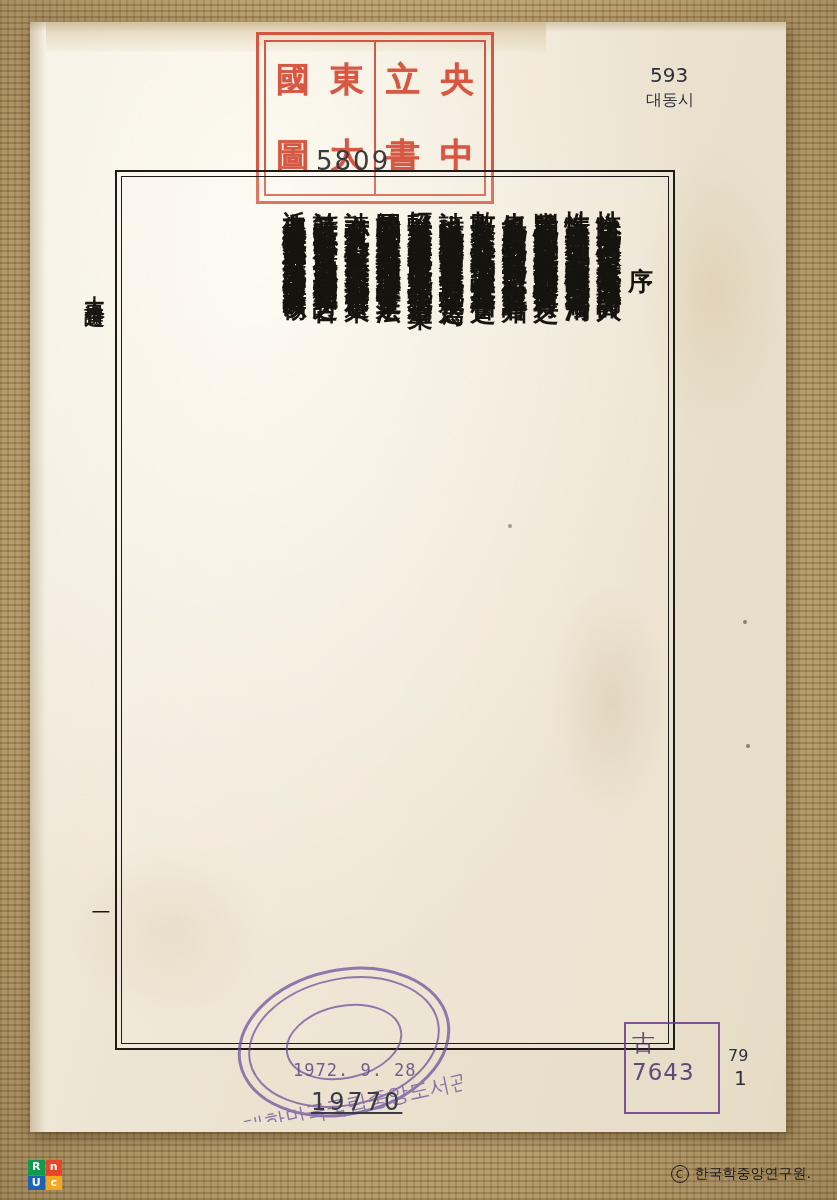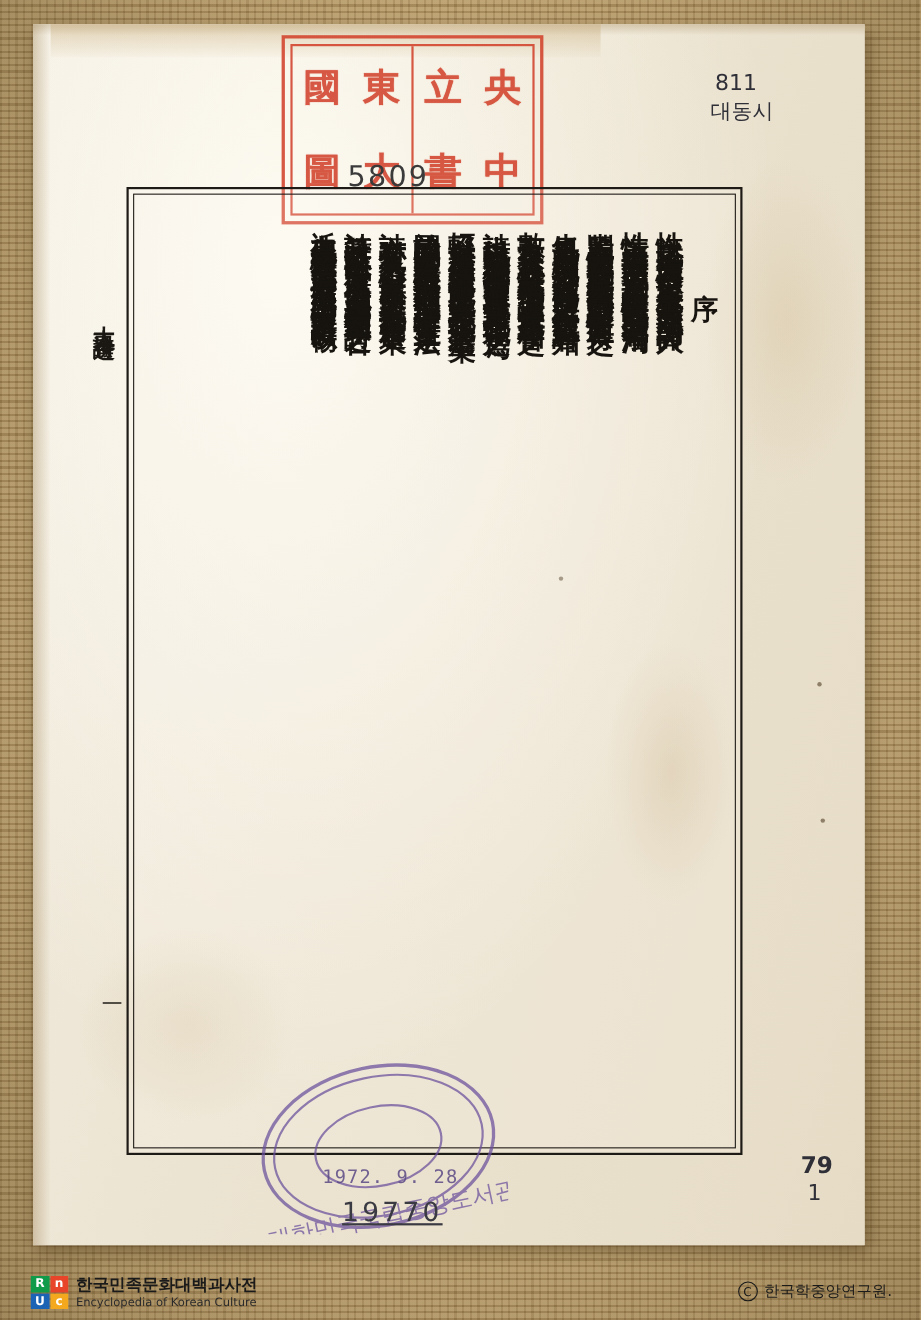--- a/index.html
+++ b/index.html
@@ -134,21 +134,21 @@
   
   .hand-top {
     position: absolute;
     left: 620px;
     top: 40px;
     color: #2f2f38;
     font-family: "DejaVu Sans", sans-serif;
     line-height: 1.35;
   }
   .hand-top .l1 { font-size: 20px; }
-  .hand-top .l2 { font-size: 19px; margin-left: -4px; }
+  .hand-top .l2 { font-size: 16px; margin-left: -4px; }
 
   
   .frame {
     position: absolute;
     left: 85px;
     top: 148px;
     width: 560px;
     height: 880px;
     border: 2px solid #1e1b16;
     padding: 4px;
@@ -262,21 +262,21 @@
     letter-spacing: 1px;
   }
   .hand-bottom {
     position: absolute;
     left: 698px;
     top: 1024px;
     color: #2f2f38;
     font-family: "DejaVu Sans", sans-serif;
     line-height: 1.25;
   }
-  .hand-bottom .b1 { font-size: 21px; font-weight: bold; }
+  .hand-bottom .b1 { font-size: 16px; }
   .hand-bottom .b2 { font-size: 20px; margin-left: 6px; }
 
   
   .footer {
     position: absolute;
     left: 0; right: 0; bottom: 0;
     height: 58px;
   }
   .footer-left {
     position: absolute;
@@ -370,21 +370,21 @@
         <div class="glyph">立</div>
         <div class="glyph">央</div>
         <div class="glyph">書</div>
         <div class="glyph">中</div>
       </div>
     </div>
   </div>
   <div class="seal-number">5809</div>
 
   <div class="hand-top">
-    <div class="l1">811</div>
+    <div class="l1">593</div>
     <div class="l2">대동시</div>
   </div>
 
   <div class="runtitle">
     <span>大東詩選</span><span class="small">序</span>
   </div>
   <div class="pagenum">一</div>
 
   <div class="frame">
     <div class="frame-inner">
@@ -409,36 +409,35 @@
         <ellipse cx="118" cy="80" rx="106" ry="72" fill="none" stroke="#6a4f9c" stroke-width="3"></ellipse>
         <ellipse cx="118" cy="80" rx="96" ry="63" fill="none" stroke="#6a4f9c" stroke-width="2"></ellipse>
         <ellipse cx="118" cy="80" rx="58" ry="36" fill="none" stroke="#6a4f9c" stroke-width="2"></ellipse>
         <text x="118" y="150" font-family="DejaVu Sans, sans-serif" font-size="21" fill="#6a4f9c" text-anchor="middle">대한민국국립중앙도서관</text>
       </g>
     </svg>
   </div>
   <div class="stamp-date">1972. 9. 28</div>
   <div class="accession">19770</div>
 
+  <div class="callbox">
+    <div class="cb-text">古7643</div>
+  </div>
   <div class="hand-bottom">
     <div class="b1">79</div>
     <div class="b2">1</div>
   </div>
 </div>
 
 <div class="footer">
   <div class="footer-left">
     <div class="logo">
       <span class="lg1">R</span>
       <span class="lg2">n</span>
       <span class="lg3">U</span>
       <span class="lg4">c</span>
     </div>
-    <div>
-      <div class="brand-ko">한국민족문화대백과사전</div>
-      <div class="brand-en">Encyclopedia of Korean Culture</div>
-    </div>
   </div>
   <div class="footer-right">
     <span class="copy-c">C</span>
     <span>한국학중앙연구원.</span>
   </div>
 </div>
 
 </body></html>

